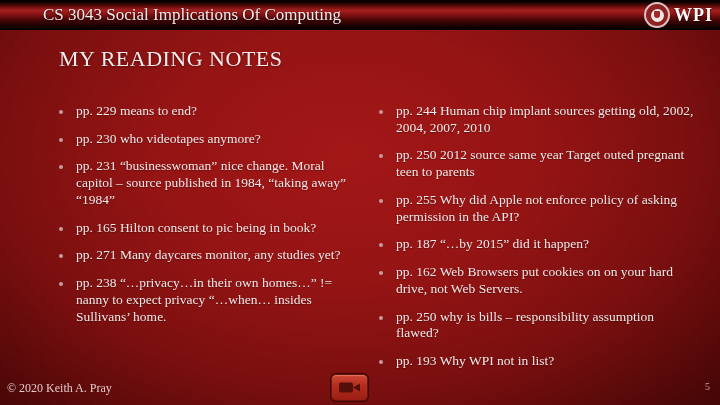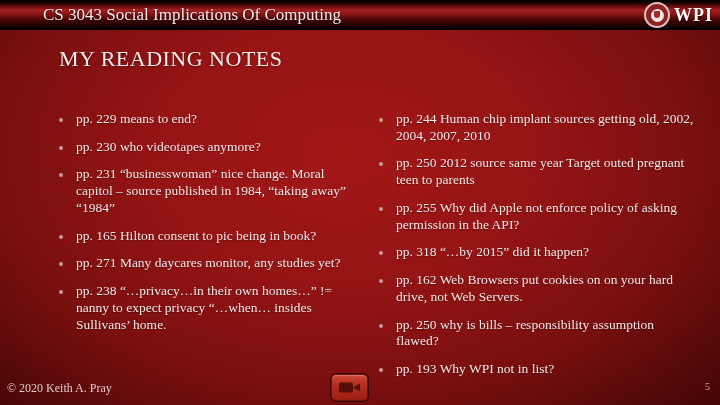--- a/index.html
+++ b/index.html
@@ -55,21 +55,21 @@
   .slide-title {
     position:absolute; left:59px; top:46px; margin:0;
     font-size:22px; font-weight:normal; letter-spacing:0.5px;
     color:#f4ebeb; text-shadow:0 1px 2px rgba(0,0,0,0.4);
   }
 
   
   .col { list-style:none; margin:0; padding:0; position:absolute; top:103px; }
   .col.left  { left:58px;  width:302px; }
   .col.right { left:378px; width:316px; }
-  .bullet { display:flex; margin:8px 0 11px 0; }
+  .bullet { display:flex; margin:0 0 11px 0; }
   .dot {
     flex:0 0 auto; width:4px; height:4px; border-radius:50%;
     background:#c79c9c; margin:7px 13px 0 1px;
   }
   .txt {
     font-size:13.5px; line-height:1.24; color:#f2e9e9;
     text-shadow:0 1px 1px rgba(0,0,0,0.35);
   }
 
   
@@ -145,21 +145,21 @@
     <li class="bullet">
       <span class="dot"></span>
       <span class="txt">pp. 250 2012 source same year Target outed pregnant teen to parents</span>
     </li>
     <li class="bullet">
       <span class="dot"></span>
       <span class="txt">pp. 255 Why did Apple not enforce policy of asking permission in the API?</span>
     </li>
     <li class="bullet">
       <span class="dot"></span>
-      <span class="txt">pp. 318 “…by 2015” did it happen?</span>
+      <span class="txt">pp. 187 “…by 2015” did it happen?</span>
     </li>
     <li class="bullet">
       <span class="dot"></span>
       <span class="txt">pp. 162 Web Browsers put cookies on on your hard drive, not Web Servers.</span>
     </li>
     <li class="bullet">
       <span class="dot"></span>
       <span class="txt">pp. 250 why is bills – responsibility assumption flawed?</span>
     </li>
     <li class="bullet">

